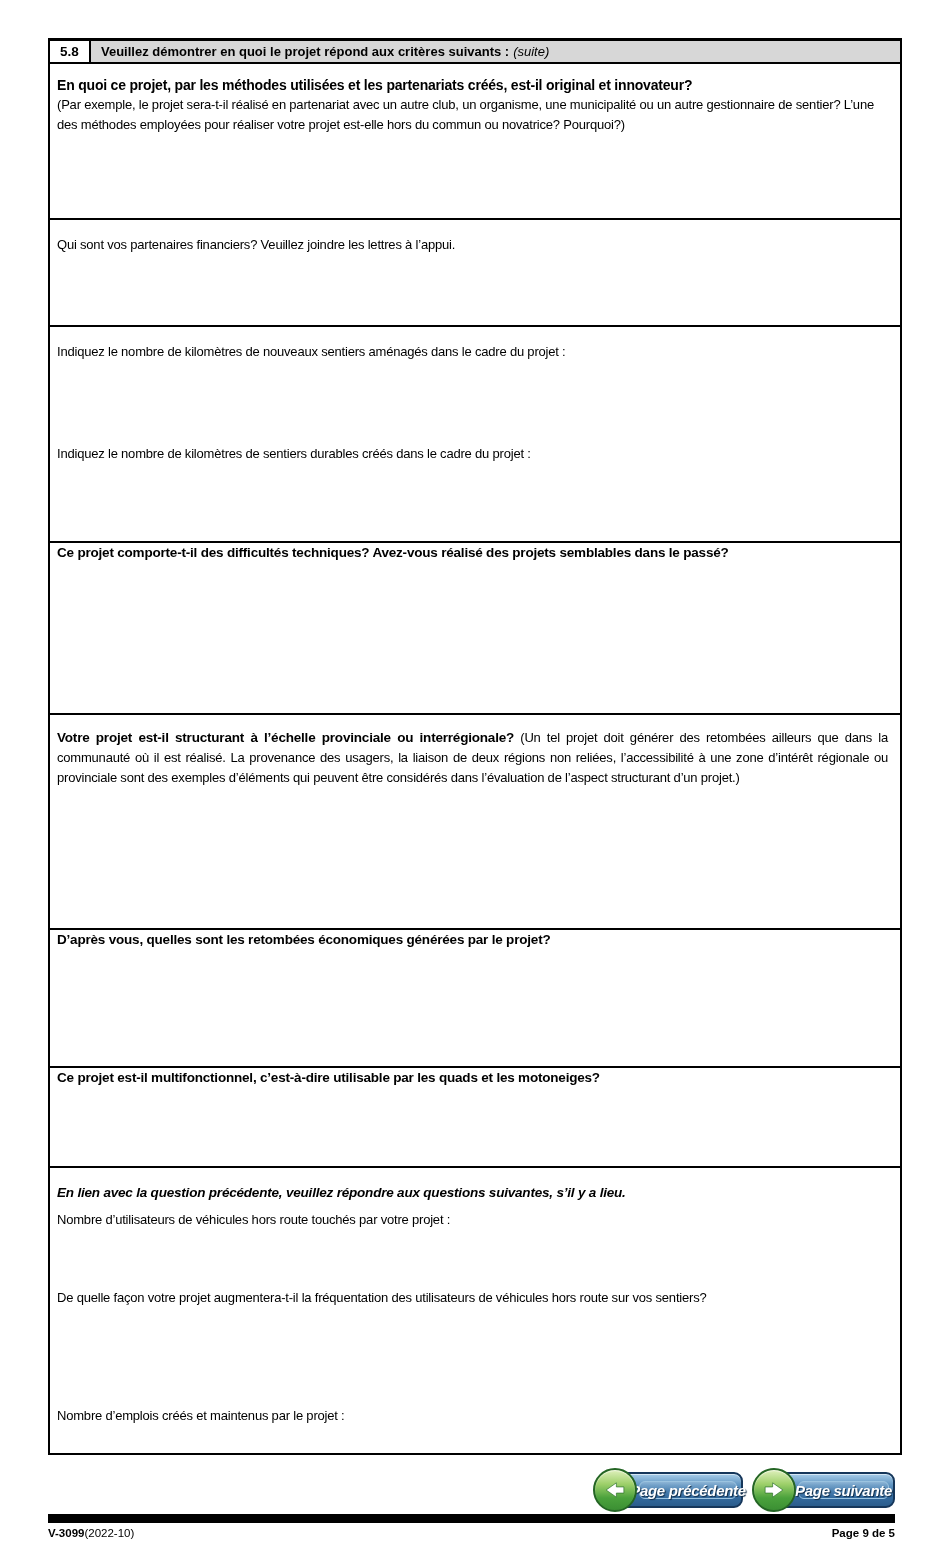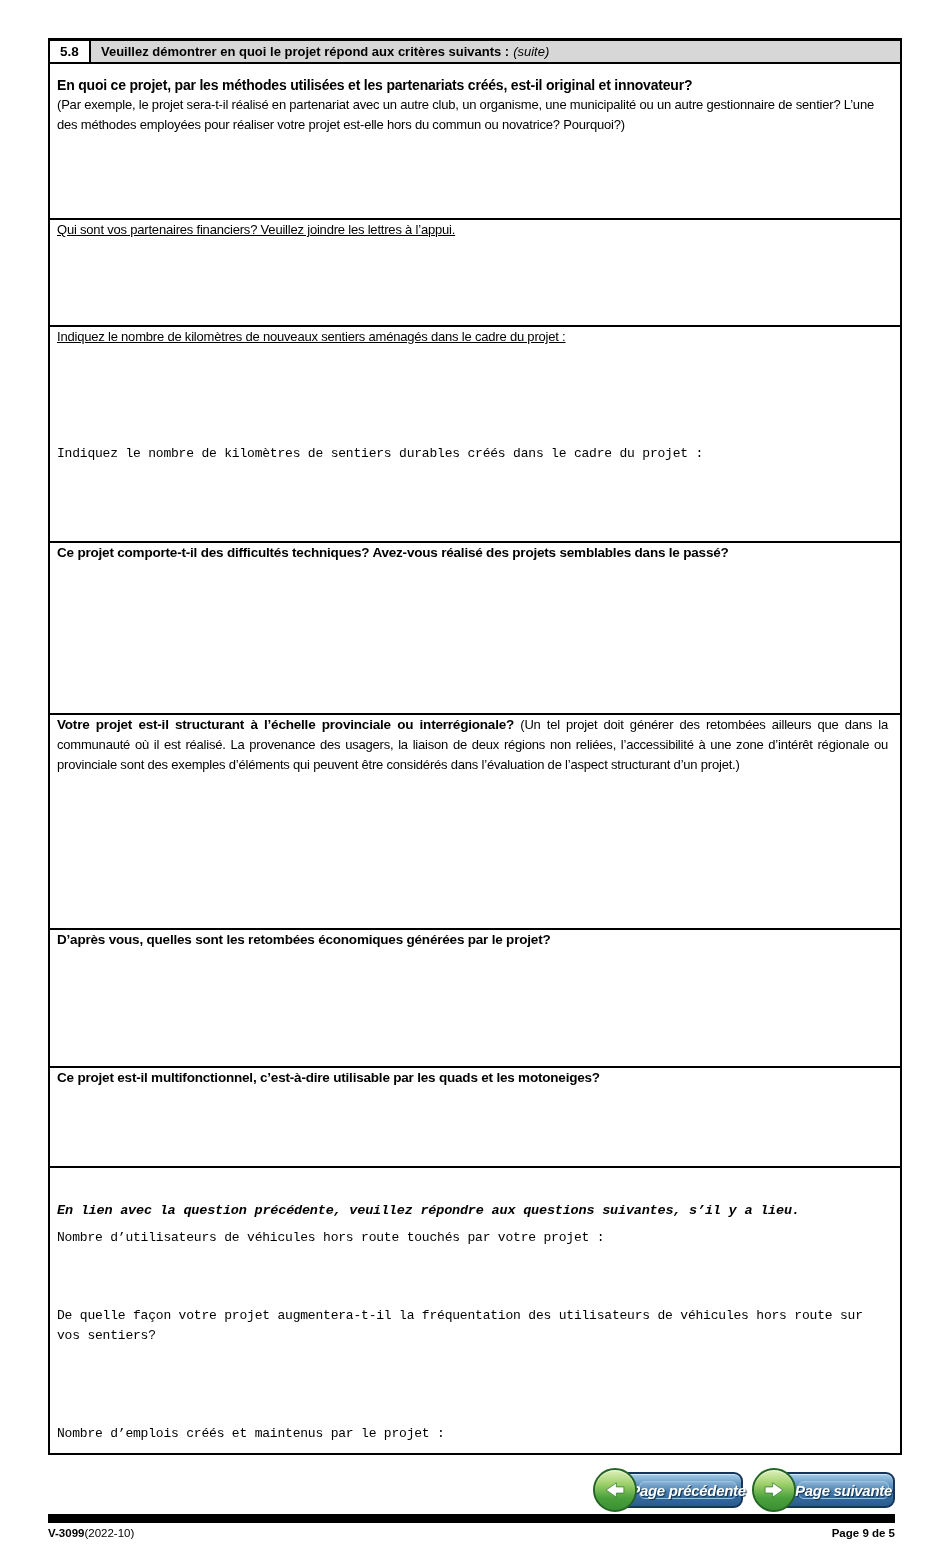--- a/index.html
+++ b/index.html
@@ -29,32 +29,32 @@
   }
   .title-bar{
     flex:1;display:flex;align-items:center;
     padding-left:10px;font-size:13px;font-weight:bold;
   }
   .title-suite{font-weight:normal;font-style:italic;margin-left:4px;}
   .row{
     position:relative;box-sizing:border-box;border-bottom:2px solid #000;
     flex:0 0 auto;overflow:hidden;
   }
-  .row.last{border-bottom:none;margin-top:18px;}
+  .row.last{border-bottom:none;}
   .q{
     margin:0;padding:0 12px 0 7px;
     font-size:13px;line-height:20px;letter-spacing:-0.2px;
   }
   .q.bold{font-weight:bold;font-size:13.5px;}
   .q.lg{font-size:14px;}
   .q.bolditalic{font-weight:bold;font-style:italic;font-size:13.5px;}
   .q.justify{text-align:justify;}
-  .q.abs{position:absolute;left:0;right:4px;font-family:Liberation Mono, monospace;}
-  .pt8{padding-top:0;text-decoration:underline;}  .pt10{}
-  .pt11{padding-top:11px;} .pt13{padding-top:0;}
+  .q.abs{position:absolute;left:0;right:4px;}
+  .pt8{padding-top:15px;}  .pt10{}
+  .pt11{padding-top:11px;} .pt13{padding-top:13px;}
   .field{
     position:absolute;left:4px;right:4px;background:transparent;
   }
   
   .ministry{
     position:absolute;left:55px;top:1580px;
     font-weight:bold;font-size:13.5px;letter-spacing:-0.2px;margin-top:16px;
   }
   .footer-rule{
     position:absolute;left:48px;top:1514px;width:847px;height:9px;background:#000;

